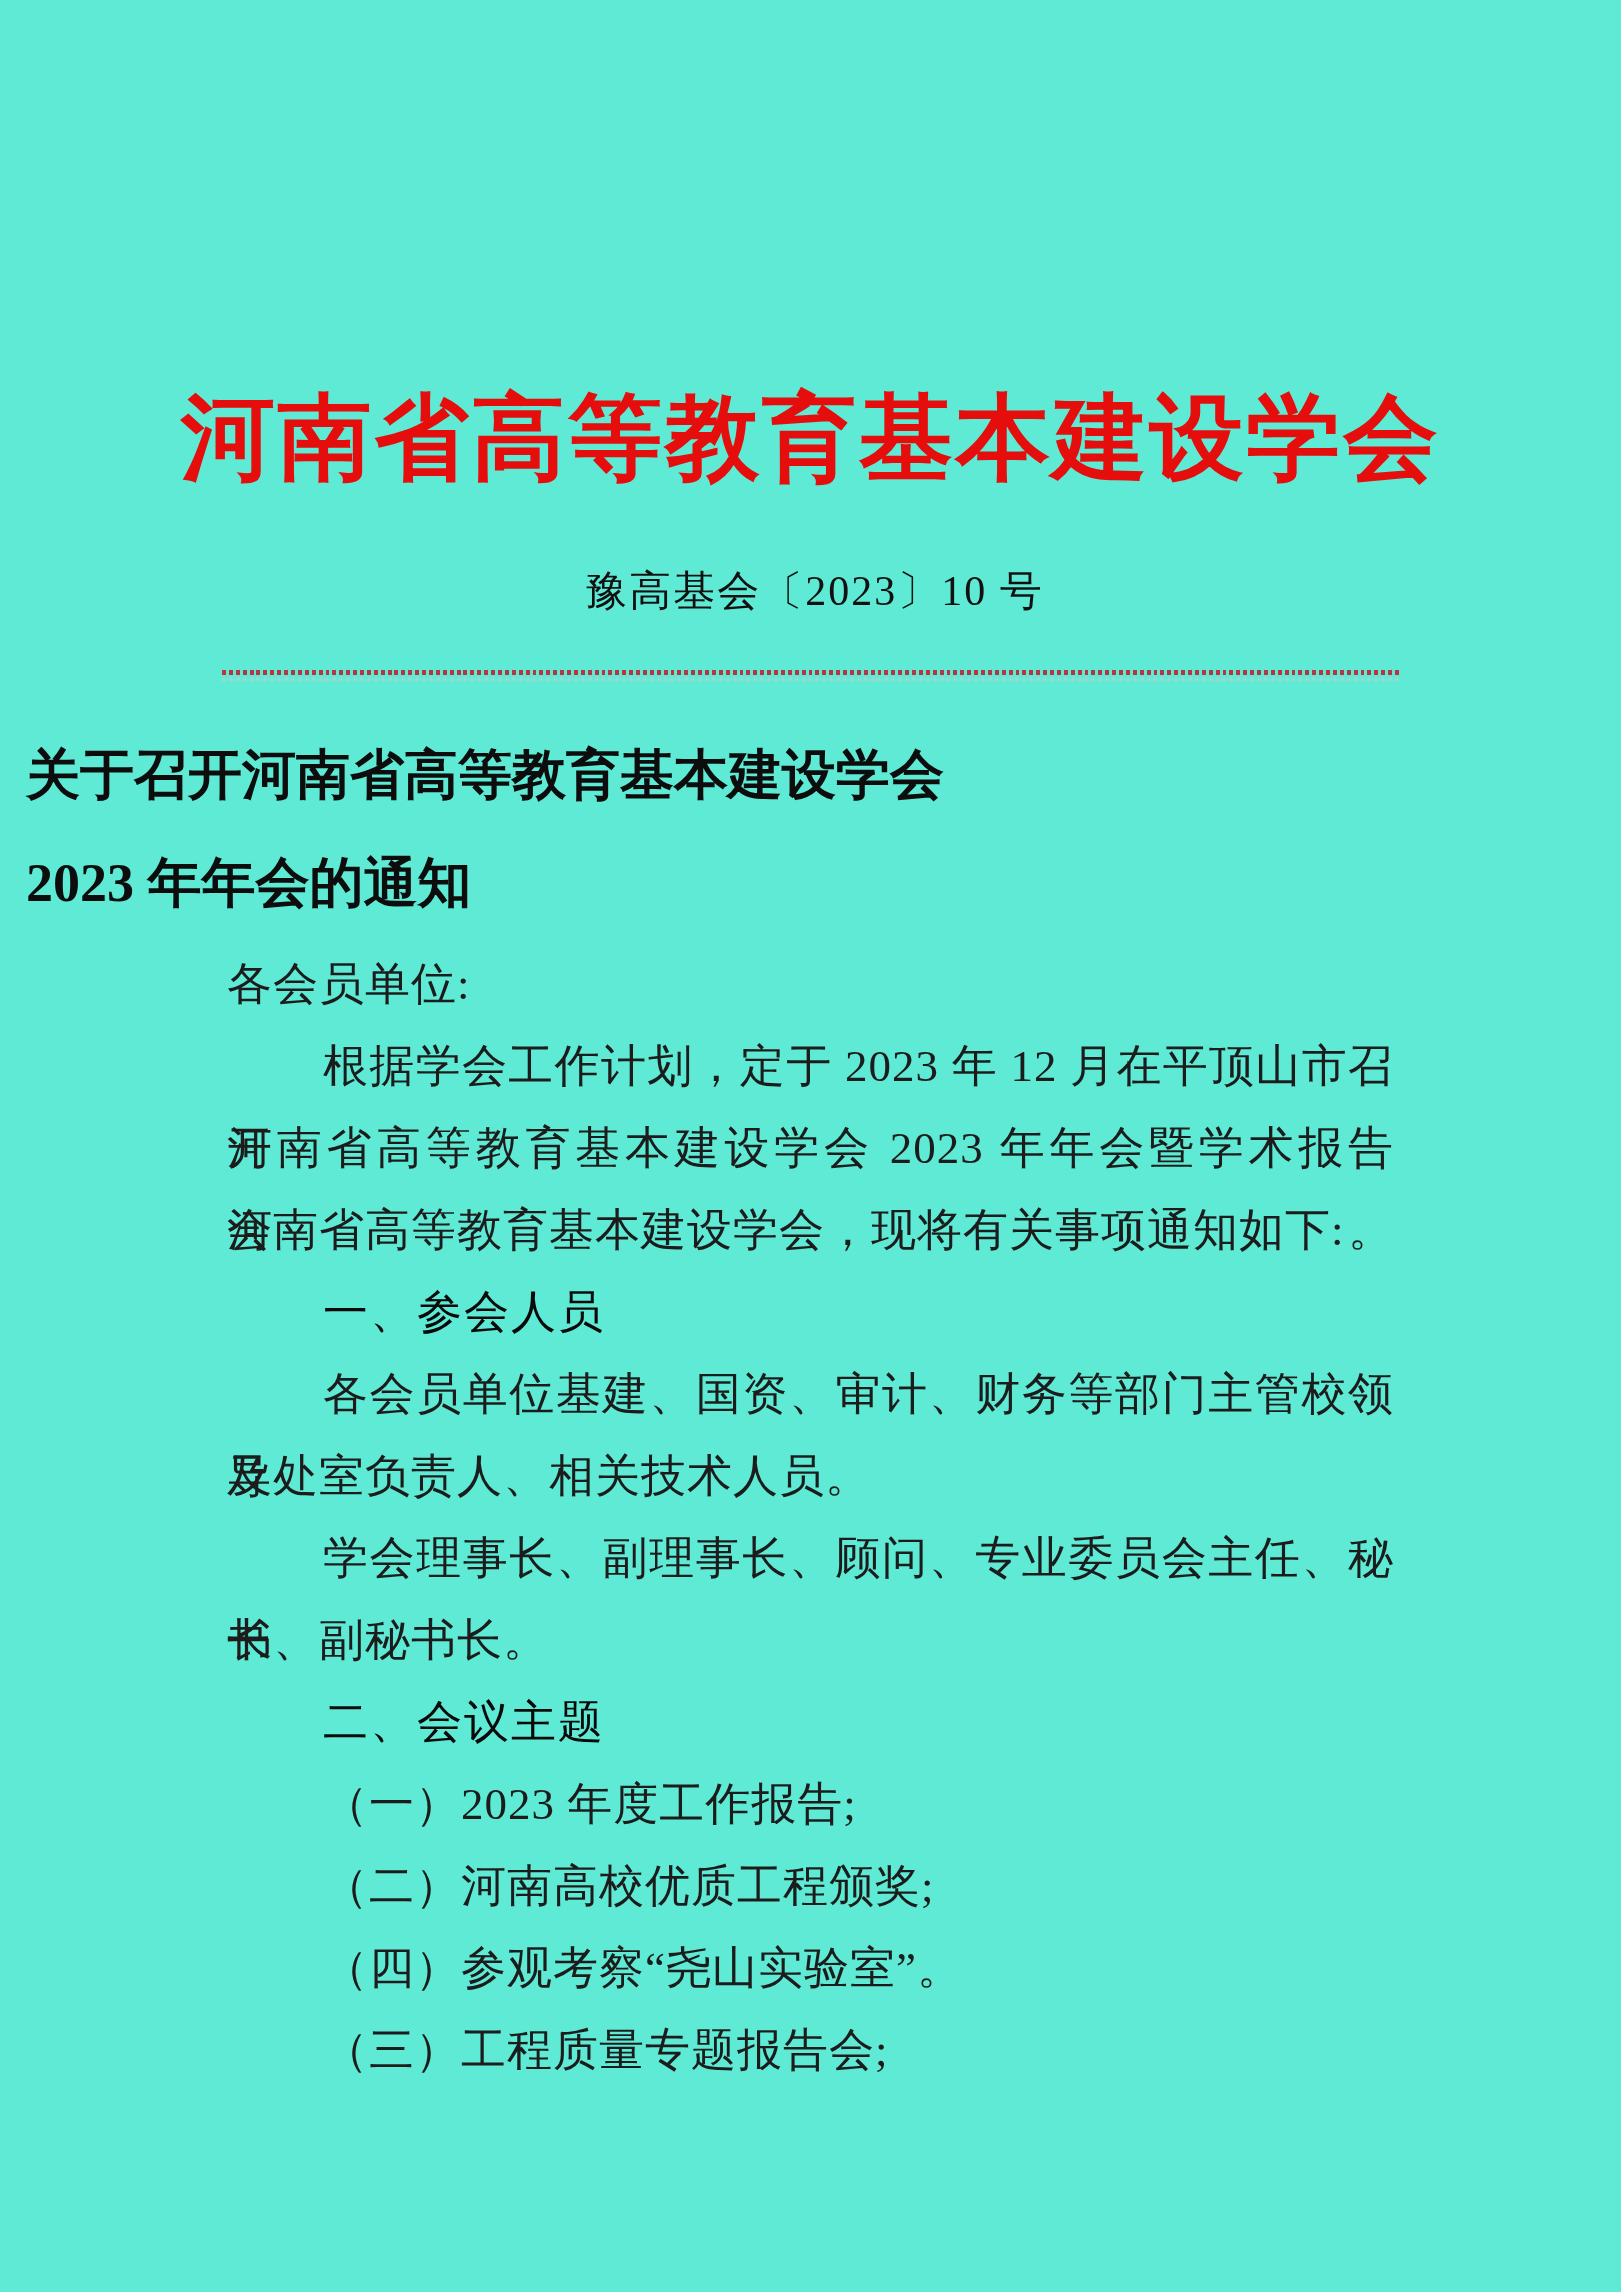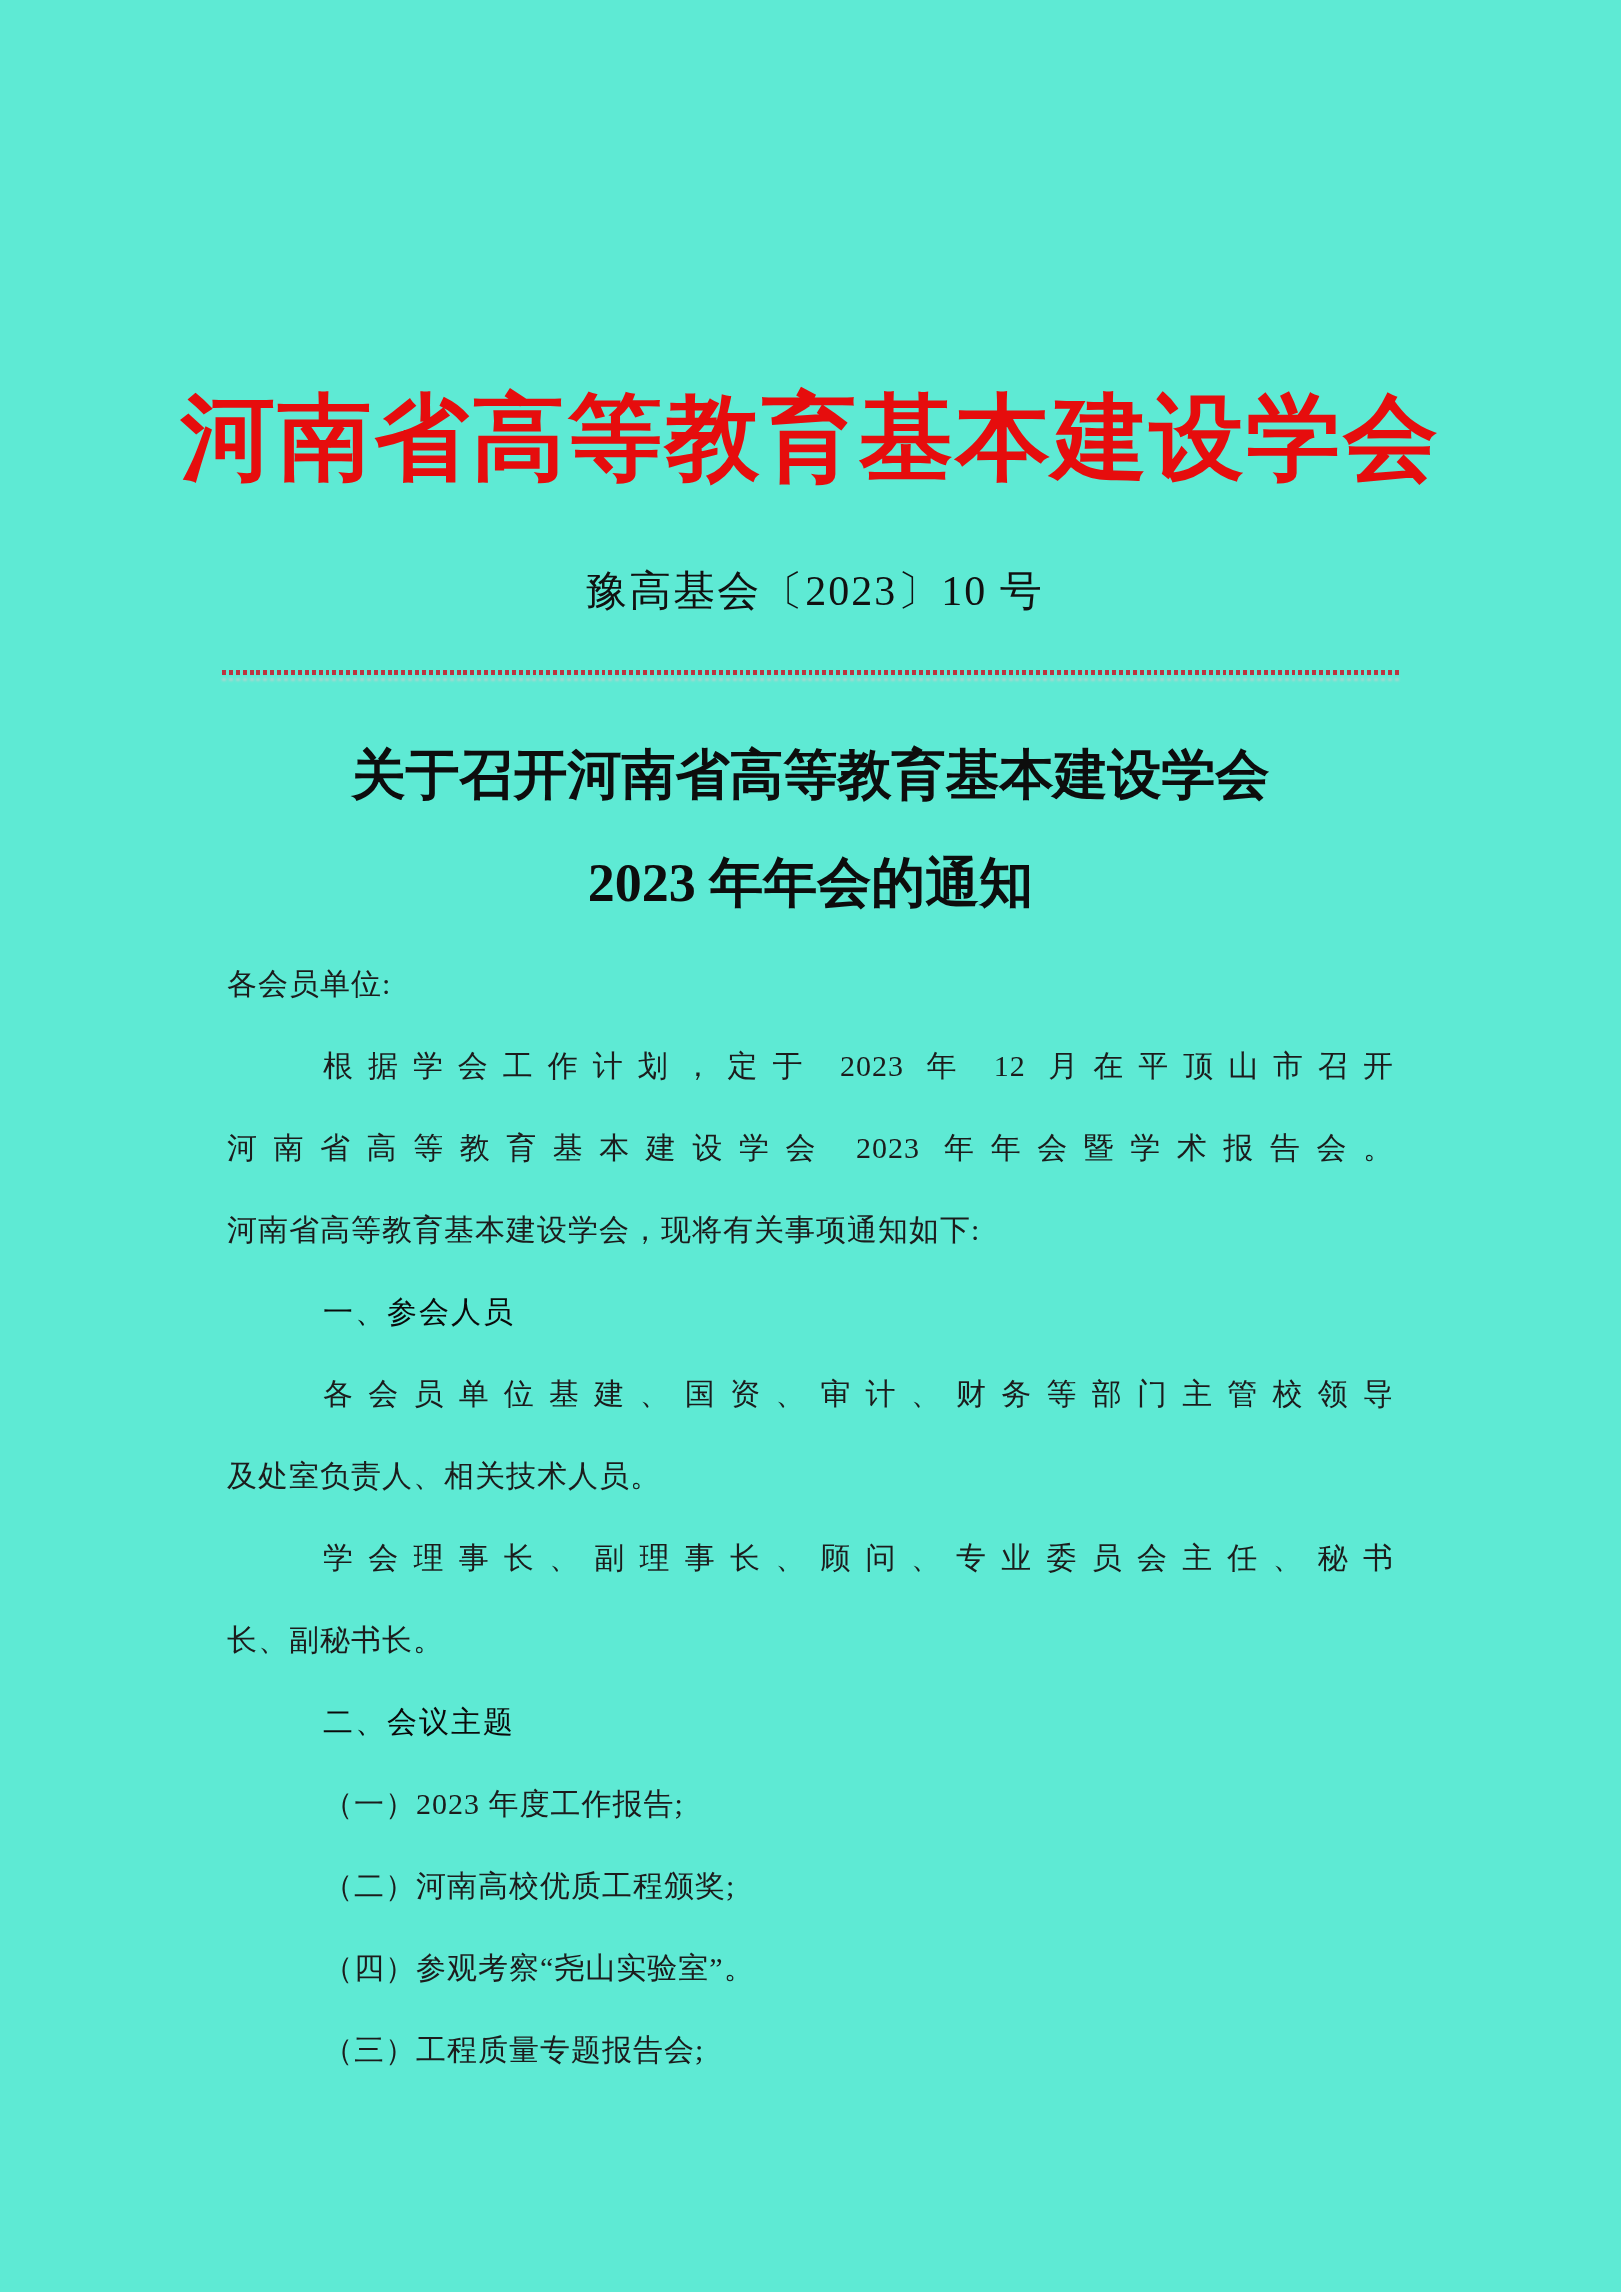--- a/index.html
+++ b/index.html
@@ -54,37 +54,38 @@
     margin-top:2.9px;
     height:2.9px;
     filter:blur(1px);
     opacity:.55;
     background:repeating-linear-gradient(90deg,
       var(--divider-shadow) 0 3.9px, transparent 3.9px 6.9px);
   }
   .notice-title{
     position:absolute;
     left:0;right:0;
-    text-align:center;
+    text-align:left;
     font-size:54px;
     line-height:61px;
     font-weight:bold;
     color:#0d0d0d;
     white-space:nowrap;
+    padding-left:26px;
   }
   .notice-title.l1{top:745px;}
   .notice-title.l2{top:853px;}
   .body-lines{
     position:absolute;
     top:943px;left:227px;right:227px;
   }
   .line{
     height:82px;
     line-height:82px;
-    font-size:30px;
+    font-size:45px;
     letter-spacing:1px;
     white-space:nowrap;
   }
   .line.indent{text-indent:96px;}
   .line.justify{
     white-space:normal;
     text-align:justify;
     text-align-last:justify;
     text-justify:inter-ideograph;
   }

